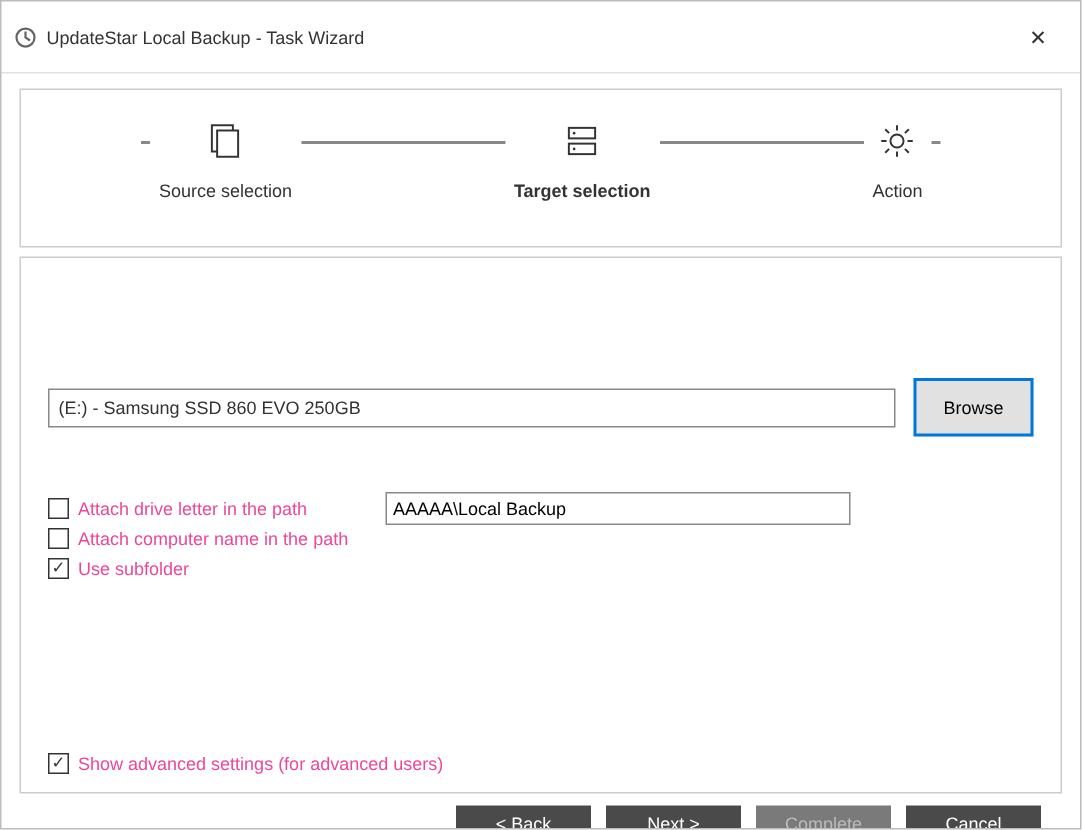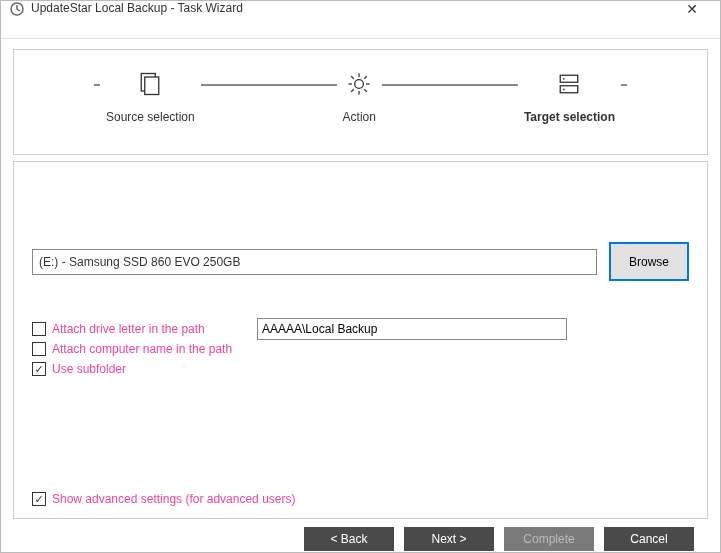--- a/index.html
+++ b/index.html
@@ -1,17 +1,17 @@
 <!DOCTYPE html>
 <html><head>
 <meta charset="utf-8">
 <style>
 * { box-sizing: border-box; margin: 0; padding: 0; font-family: "Segoe UI", Tahoma, sans-serif; }
 body { background: #fff; width: 721px; height: 553px; overflow: hidden; border: 1px solid #bbb; }
-.titlebar { height: 38px; display: flex; align-items: flex-start; padding: 0 8px; border-bottom: 1px solid #e0e0e0; }
+.titlebar { height: 48px; display: flex; align-items: center; padding: 0 8px; border-bottom: 1px solid #e0e0e0; }
 .titlebar .app-icon { width: 16px; height: 16px; margin-right: 6px; }
 .titlebar .title { font-size: 12px; color: #333; flex: 1; }
 .titlebar .close { width: 40px; text-align: center; font-size: 14px; color: #333; cursor: pointer; }
 .content { padding: 10px 12px 0 12px; }
 .wizard-panel { border: 1px solid #ccc; background: #fff; padding: 18px 0 30px 0; }
 .steps { display: flex; align-items: center; justify-content: space-around; padding: 0 30px; position: relative; gap: 24px; }
 .step { display: flex; flex-direction: column; align-items: center; gap: 10px; z-index: 2; background: #fff; padding: 0 6px; }
 .step-icon { width: 32px; height: 32px; display: flex; align-items: center; justify-content: center; }
 .step-label { font-size: 12px; color: #333; }
 .step.active .step-label { font-weight: bold; }
@@ -52,48 +52,48 @@
       <div class="step-line"></div>
       <div class="step">
         <span class="step-icon">
           <svg viewBox="0 0 32 32" width="28" height="28">
               <rect x="6" y="4" width="16" height="20" fill="none" stroke="#333" stroke-width="1.5"></rect>
               <rect x="10" y="8" width="16" height="20" fill="#fff" stroke="#333" stroke-width="1.5"></rect>
             </svg>
         </span>
         <span class="step-label">Source selection</span>
       </div>
+      <div class="step active">
+        <span class="step-icon">
+          <svg viewBox="0 0 32 32" width="28" height="28">
+              <rect x="6" y="6" width="20" height="8" fill="none" stroke="#333" stroke-width="1.5"></rect>
+              <rect x="6" y="18" width="20" height="8" fill="none" stroke="#333" stroke-width="1.5"></rect>
+              <circle cx="10" cy="10" r="1" fill="#333"></circle>
+              <circle cx="10" cy="22" r="1" fill="#333"></circle>
+            </svg>
+        </span>
+        <span class="step-label">Target selection</span>
+      </div>
       <div class="step">
         <span class="step-icon">
           <svg viewBox="0 0 32 32" width="28" height="28">
               <circle cx="16" cy="16" r="5" fill="none" stroke="#333" stroke-width="1.5"></circle>
               <g stroke="#333" stroke-width="1.5">
                 <line x1="16" y1="4" x2="16" y2="8"></line>
                 <line x1="16" y1="24" x2="16" y2="28"></line>
                 <line x1="4" y1="16" x2="8" y2="16"></line>
                 <line x1="24" y1="16" x2="28" y2="16"></line>
                 <line x1="7" y1="7" x2="10" y2="10"></line>
                 <line x1="22" y1="22" x2="25" y2="25"></line>
                 <line x1="7" y1="25" x2="10" y2="22"></line>
                 <line x1="22" y1="10" x2="25" y2="7"></line>
               </g>
             </svg>
         </span>
         <span class="step-label">Action</span>
-      </div>
-      <div class="step active">
-        <span class="step-icon">
-          <svg viewBox="0 0 32 32" width="28" height="28">
-              <rect x="6" y="6" width="20" height="8" fill="none" stroke="#333" stroke-width="1.5"></rect>
-              <rect x="6" y="18" width="20" height="8" fill="none" stroke="#333" stroke-width="1.5"></rect>
-              <circle cx="10" cy="10" r="1" fill="#333"></circle>
-              <circle cx="10" cy="22" r="1" fill="#333"></circle>
-            </svg>
-        </span>
-        <span class="step-label">Target selection</span>
       </div>
     </div>
   </div>
 
 
   <div class="body-panel">
     <div class="path-row">
       <input class="path-input" type="text" readonly="" value="(E:) - Samsung SSD 860 EVO 250GB" style="">
       <button class="browse-btn">Browse</button>
     </div>

